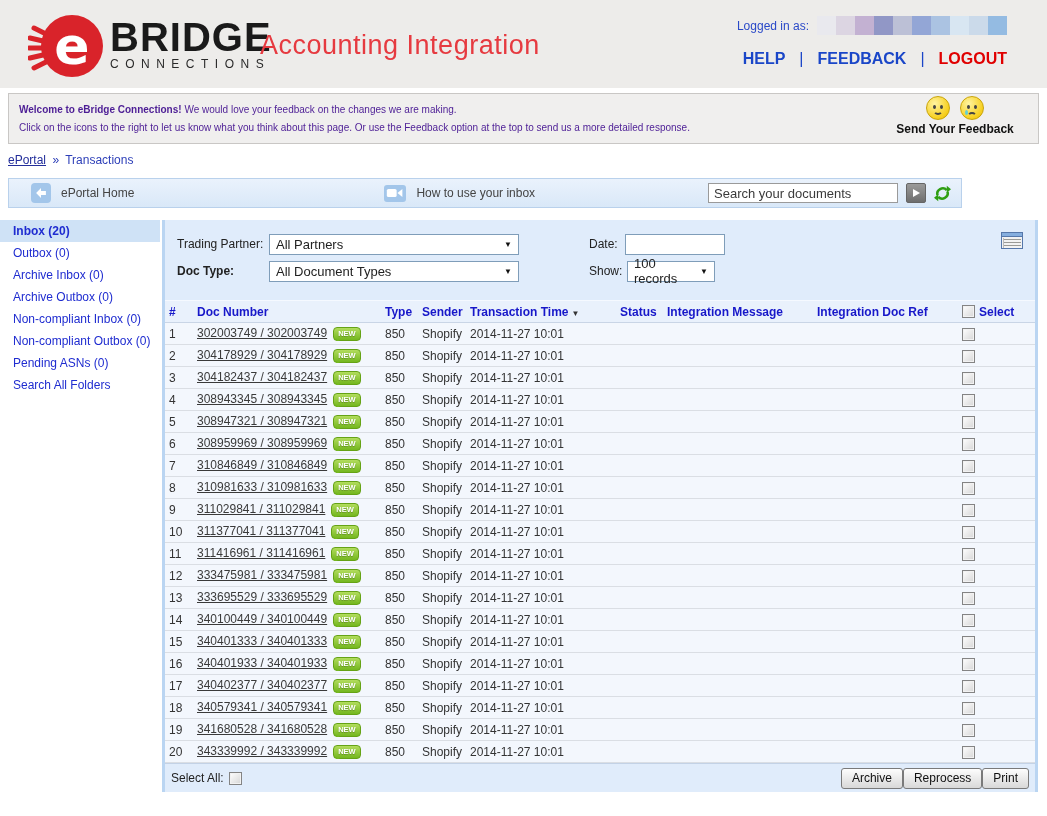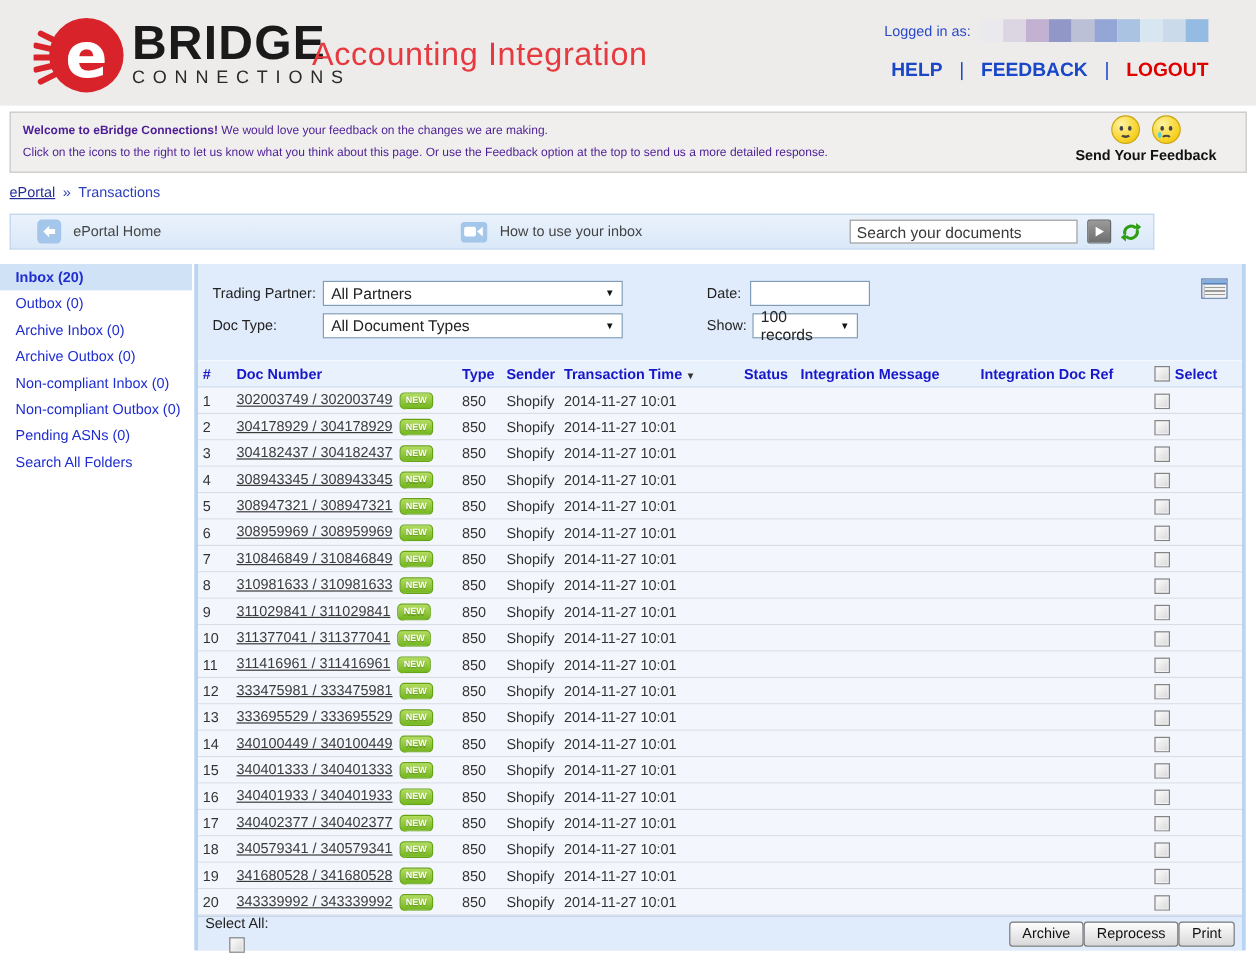--- a/index.html
+++ b/index.html
@@ -5,21 +5,21 @@
   * { margin:0; padding:0; box-sizing:border-box; }
   html,body { width:1047px; height:816px; background:#ffffff;
     font-family:"Liberation Sans", sans-serif; font-size:12px; color:#333; }
   .page { position:relative; width:1047px; height:816px; overflow:hidden; background:#fff; }
 
   
   .header { position:absolute; left:0; top:0; width:1047px; height:88px; background:#edecea; }
   .logo-wrap { position:absolute; left:28px; top:8px; display:flex; align-items:center; }
   .logo-text { margin-left:6px; }
   .brand { font-size:40px; font-weight:bold; letter-spacing:1px; color:#1a1a1a; line-height:40px; }
-  .brand-sub { font-size:15px; letter-spacing:6.5px; color:#2a2a2a; margin-top:0px; }
+  .brand-sub { font-size:12px; letter-spacing:6.5px; color:#2a2a2a; margin-top:0px; }
   .tagline { position:absolute; left:260px; top:30px; font-size:27px; color:#e63a40; letter-spacing:0.5px; }
   .loggedin-row { position:absolute; right:40px; top:16px; display:flex; align-items:center; }
   .loggedin-label { color:#2a49c8; font-size:12px; margin-right:8px; }
   .mosaic { display:flex; height:19px; }
   .mosaic span { display:block; width:19px; height:19px; }
   .m1{background:#e9e9ee}.m2{background:#dcd5e2}.m3{background:#c3b1d2}.m4{background:#9197c6}
   .m5{background:#bcc0d6}.m6{background:#93a6d6}.m7{background:#abc3e2}.m8{background:#d8e6f2}
   .m9{background:#cbdaea}.m10{background:#94bbe2}
   .top-nav { position:absolute; right:40px; top:50px; display:flex; align-items:flex-end; gap:14px;
     font-size:16px; font-weight:bold; }
@@ -83,21 +83,21 @@
 
   
   .panel { position:absolute; left:162px; top:220px; width:876px; height:572px;
     background:#e0ecfb; border-left:3px solid #bad5f2; border-right:3px solid #bad5f2;
     display:flex; flex-direction:column; }
 
   
   .filters { position:relative; height:80px; padding:13px 0 0 12px; }
   .f-row { display:flex; align-items:center; height:22px; margin-bottom:5px; }
   .f-label { color:#222; }
-  .lbl-tp { width:92px; } .lbl-dt { width:92px; }
+  .lbl-tp { width:92px; } .lbl-dt { width:92px;font-weight:bold; }
   .ddl { background:#fff; border:1px solid #7f9db9; height:21px; display:flex;
     align-items:center; padding:0 6px; font-size:13px; color:#222; cursor:pointer;
     justify-content:space-between; }
   .ddl .arr { font-size:8px; color:#111; margin-left:6px; }
   .ddl-wide { width:250px; }
   .f-right { display:flex; align-items:center; margin-left:70px; }
   .lbl-date { width:36px; } .lbl-show { width:38px; }
   .date-input { width:100px; height:21px; border:1px solid #7f9db9; padding:0 4px;
     font-family:"Liberation Sans", sans-serif; font-size:13px; }
   .ddl-show { width:88px; }
@@ -126,21 +126,21 @@
     text-shadow:0 1px 1px rgba(0,0,0,0.25); vertical-align:1px; }
   .badge-new:after { content:""; position:absolute; left:2px; bottom:-3px; width:0; height:0;
     border-left:4px solid #74b71f; border-bottom:3px solid transparent; }
   .cb { display:inline-block; width:13px; height:13px; border:1px solid #848484;
     background:linear-gradient(135deg,#ffffff,#d6d6d6); box-shadow:inset 0 0 0 1px #f2f2f2;
     cursor:pointer; vertical-align:middle; }
 
   
   .panel-footer { margin-top:auto; height:29px; background:#e0ecfb; border-top:1px solid #c3d2e6;
     display:flex; align-items:center; padding:0 6px; }
-  .select-all { display:flex; align-items:center; gap:5px; color:#222;flex-direction:column; }
+  .select-all { display:flex; align-items:center; gap:5px; color:#222; }
   .footer-buttons { margin-left:auto; display:flex; gap:0; }
   .btn { height:21px; padding:0 10px; font-size:12px; color:#111;
     font-family:"Liberation Sans", sans-serif; border:1px solid #7a7a7a; border-radius:3px;
     background:linear-gradient(#fdfdfd,#d8d8d8); cursor:pointer; }
 </style>
 </head>
 <body>
 
 <div class="page">
 

